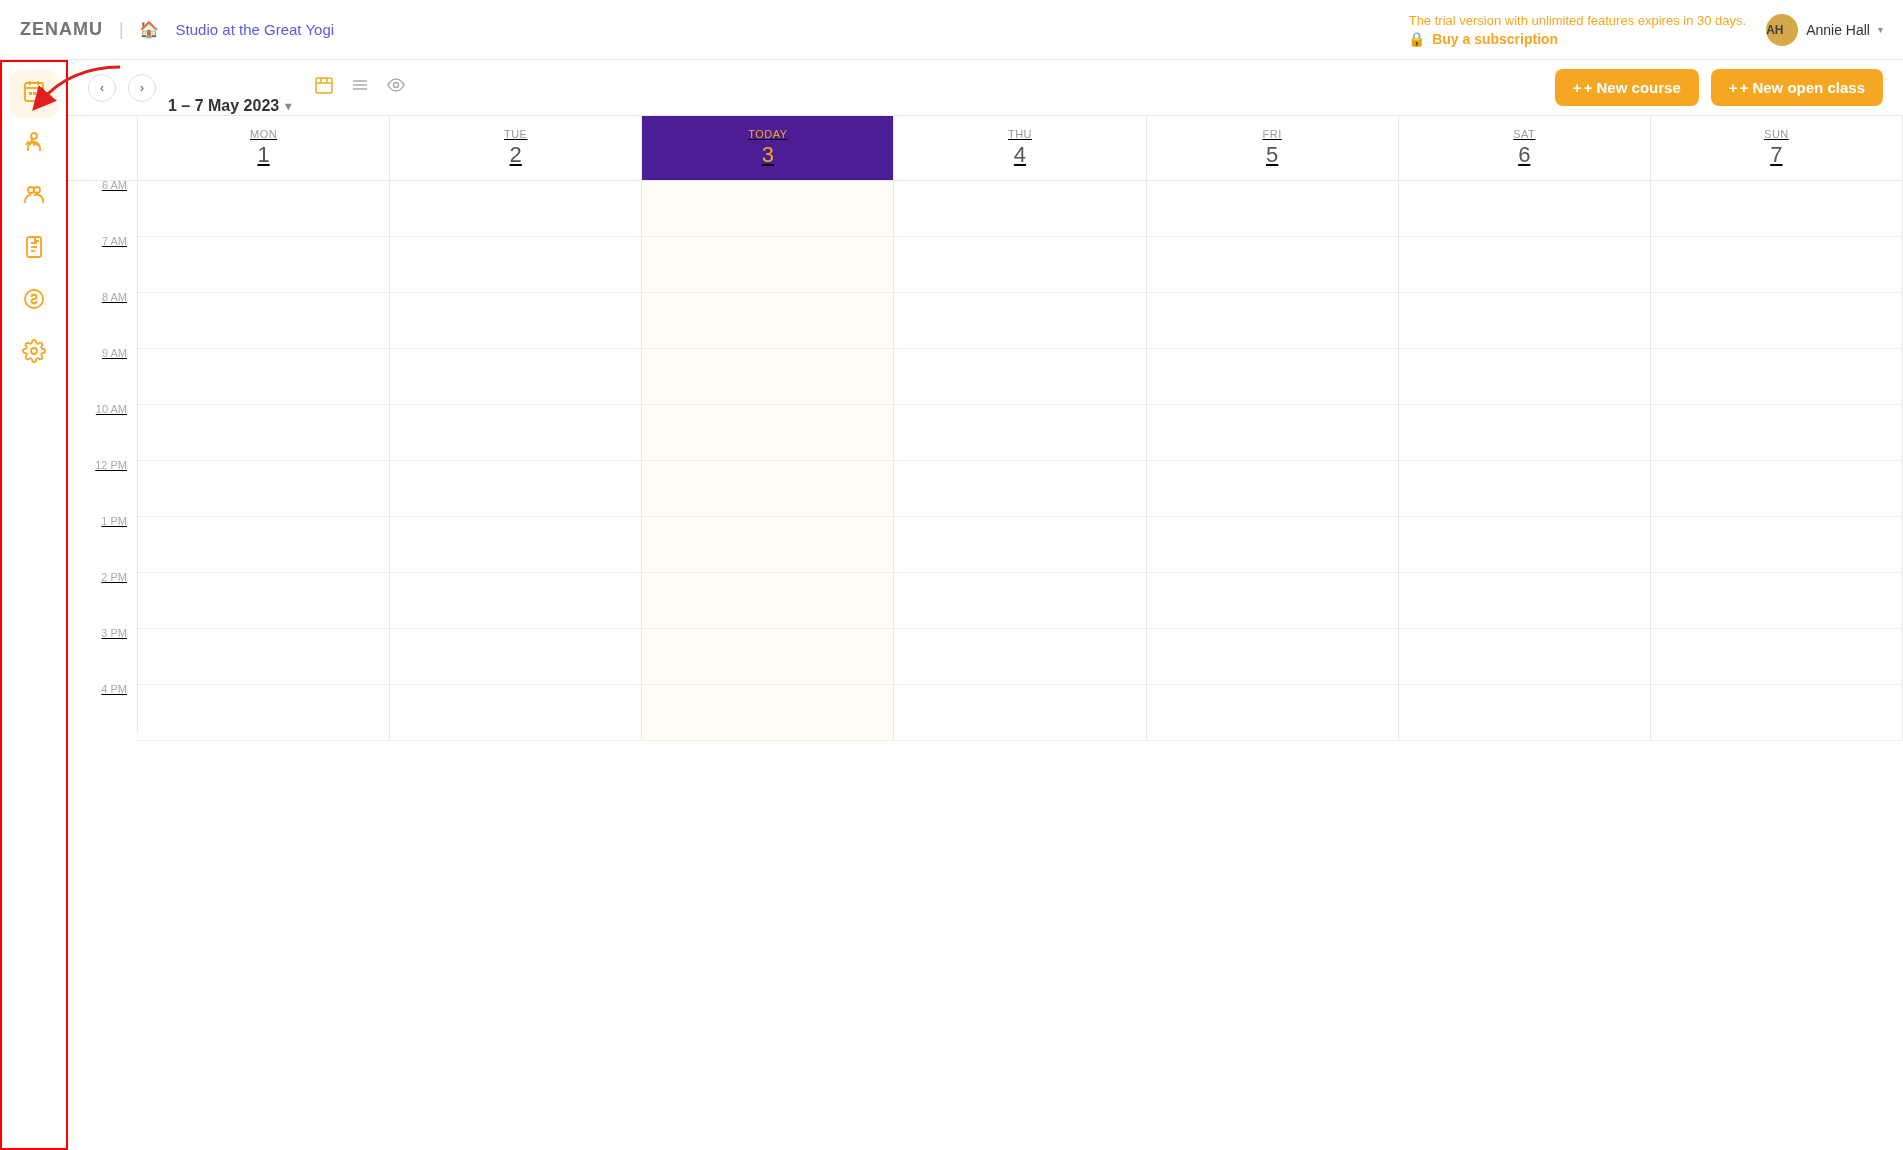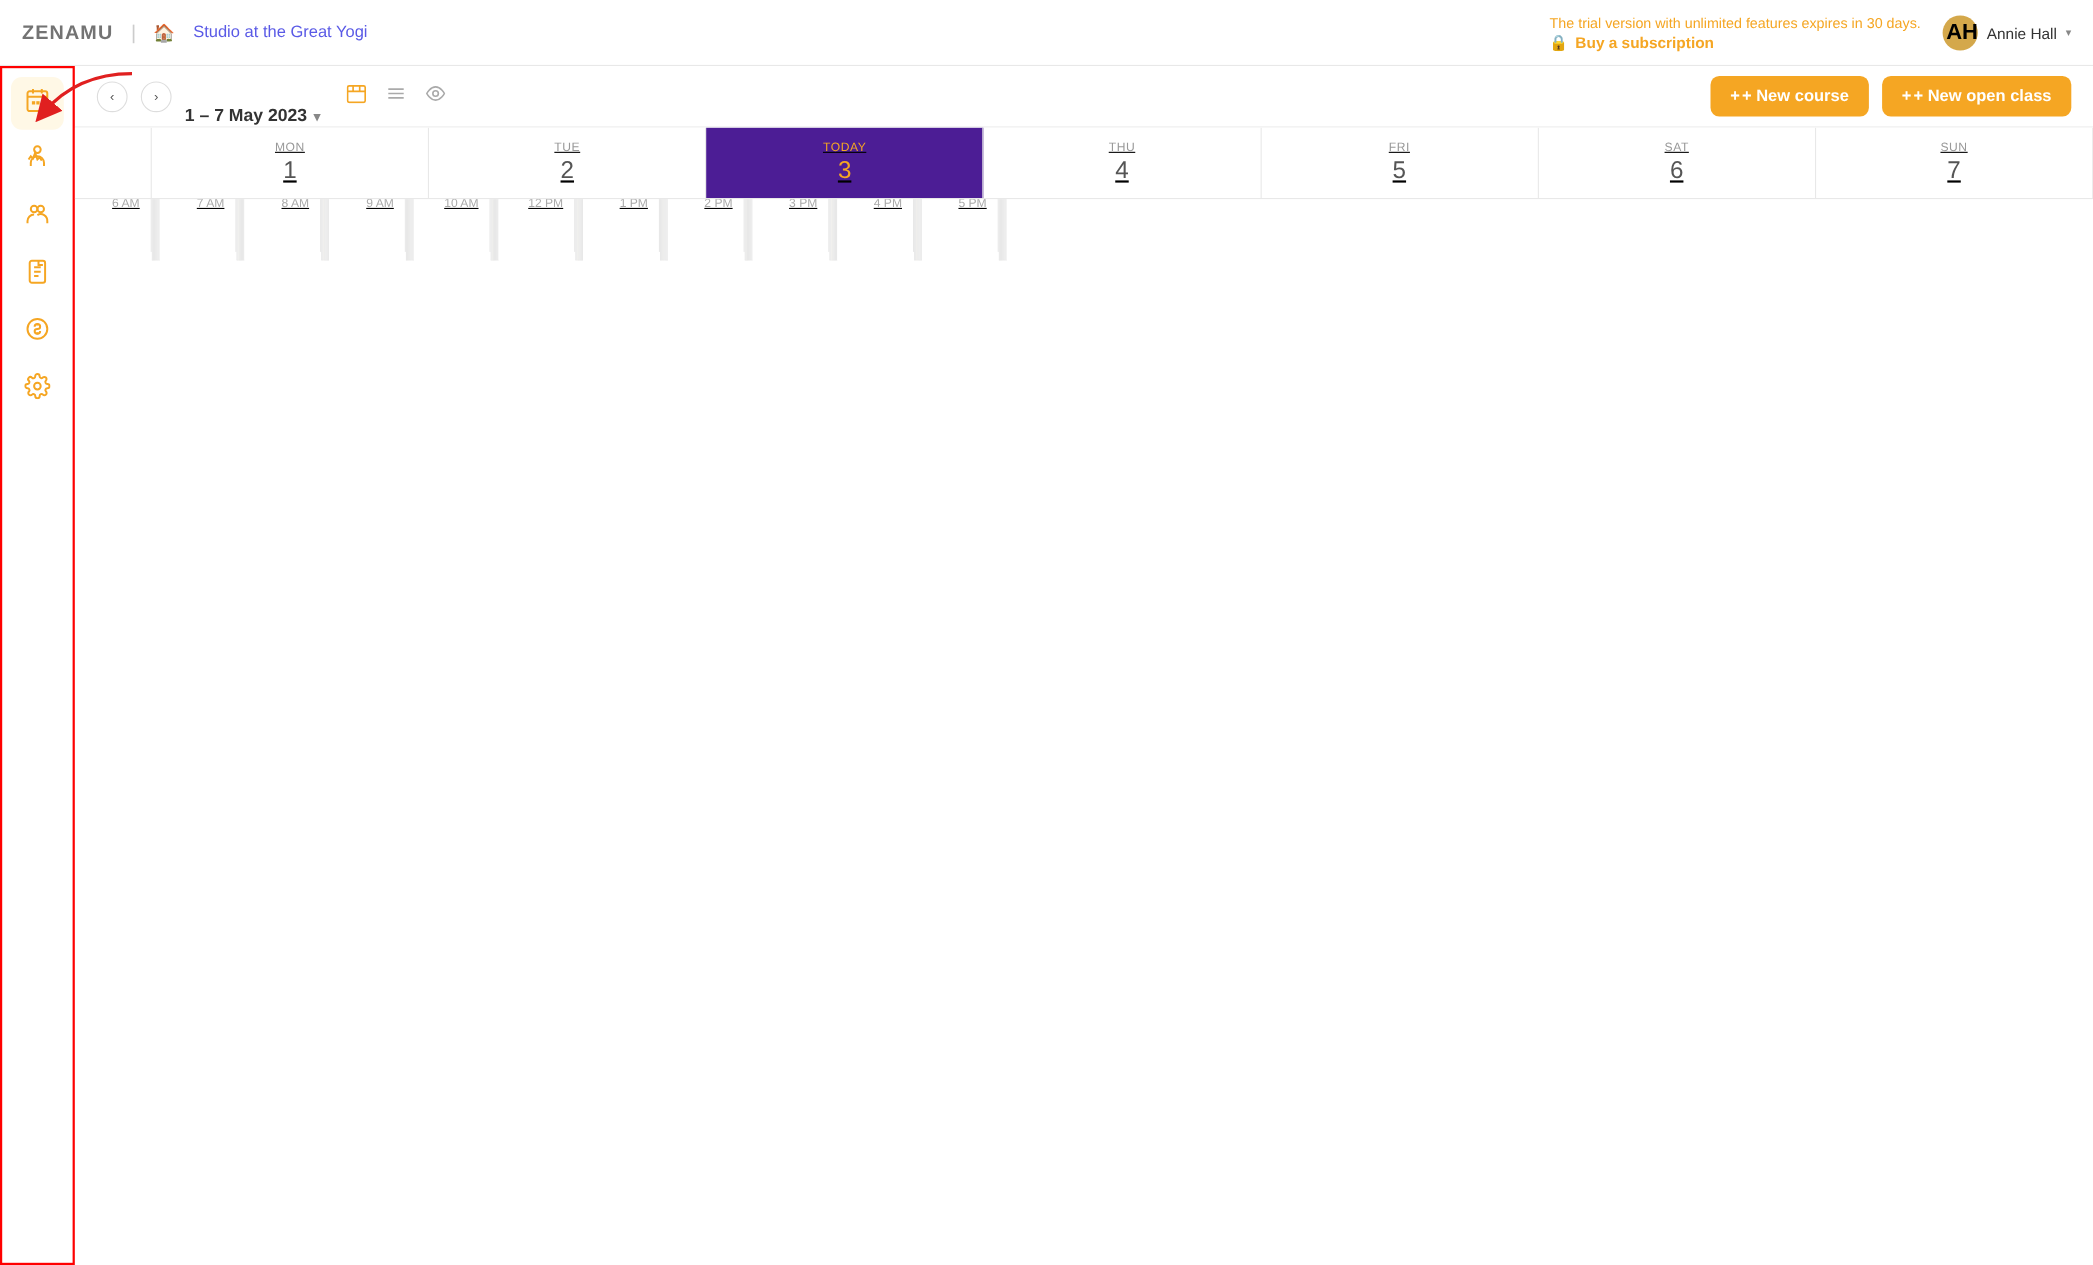--- a/index.html
+++ b/index.html
@@ -67,23 +67,23 @@
       gap: 8px;
       cursor: pointer;
     }
     .user-avatar {
       width: 32px;
       height: 32px;
       border-radius: 50%;
       background: #d4a84b;
       display: flex;
       align-items: center;
-      justify-content: flex-end;
-      font-size: 20px;
-      color: #000000;
+      justify-content: flex-start;
+      font-size: 12px;
+      color: #404040;
       font-weight: 600;
     }
     .user-name {
       font-size: 14px;
       font-weight: 500;
       color: #333;
     }
 
     
     .main-layout {
@@ -253,20 +253,21 @@
       color: #555;
       margin-top: 2px;
     }
     .cal-day-header.today .cal-day-name { color: #f5a623; }
     .cal-day-header.today .cal-day-num { color: #f5a623; }
     .cal-day-header.today { background: #4c1d95; }
 
     
     .calendar-body {
       display: flex;
+      flex-direction: column;
     }
     .time-row {
       display: grid;
       grid-template-columns: 70px repeat(7, 1fr);
       min-height: 56px;
     }
     .time-label {
       padding: 6px 10px 0 0;
       text-align: right;
       font-size: 11px;
@@ -566,27 +567,17 @@
           <div class="time-row">
             <div class="time-label">4 PM</div>
             <div class="time-cell"></div>
             <div class="time-cell"></div>
             <div class="time-cell today-col"></div>
             <div class="time-cell"></div>
             <div class="time-cell"></div>
             <div class="time-cell"></div>
             <div class="time-cell"></div>
           </div>
-          <div class="time-row">
-            <div class="time-label">5 PM</div>
-            <div class="time-cell"></div>
-            <div class="time-cell"></div>
-            <div class="time-cell today-col"></div>
-            <div class="time-cell"></div>
-            <div class="time-cell"></div>
-            <div class="time-cell"></div>
-            <div class="time-cell"></div>
-          </div>
         </div>
     </div>
 
   </div>
 </div>
 
 </body></html>

